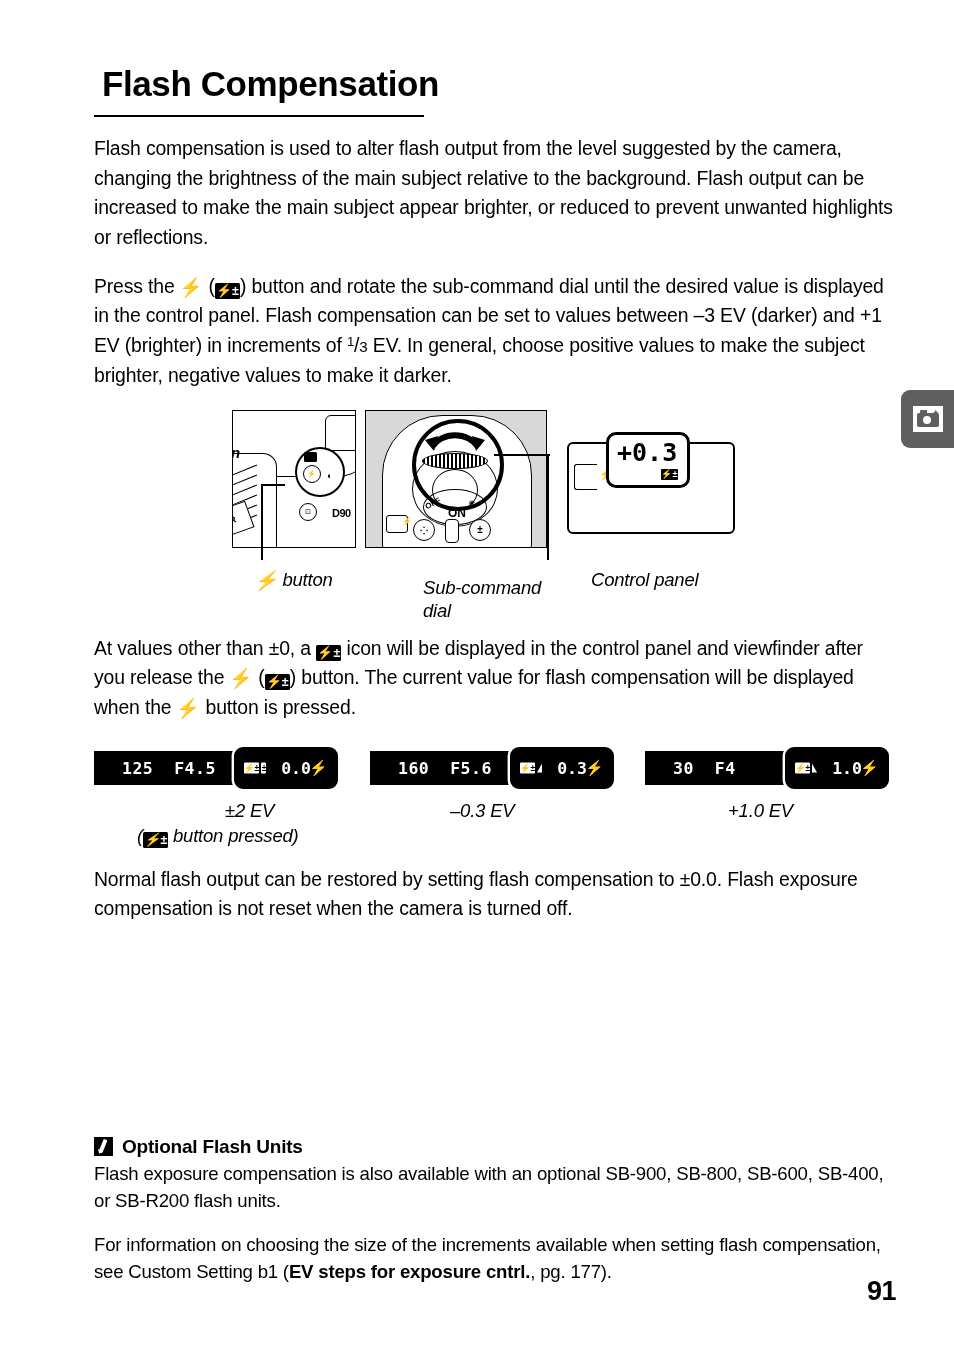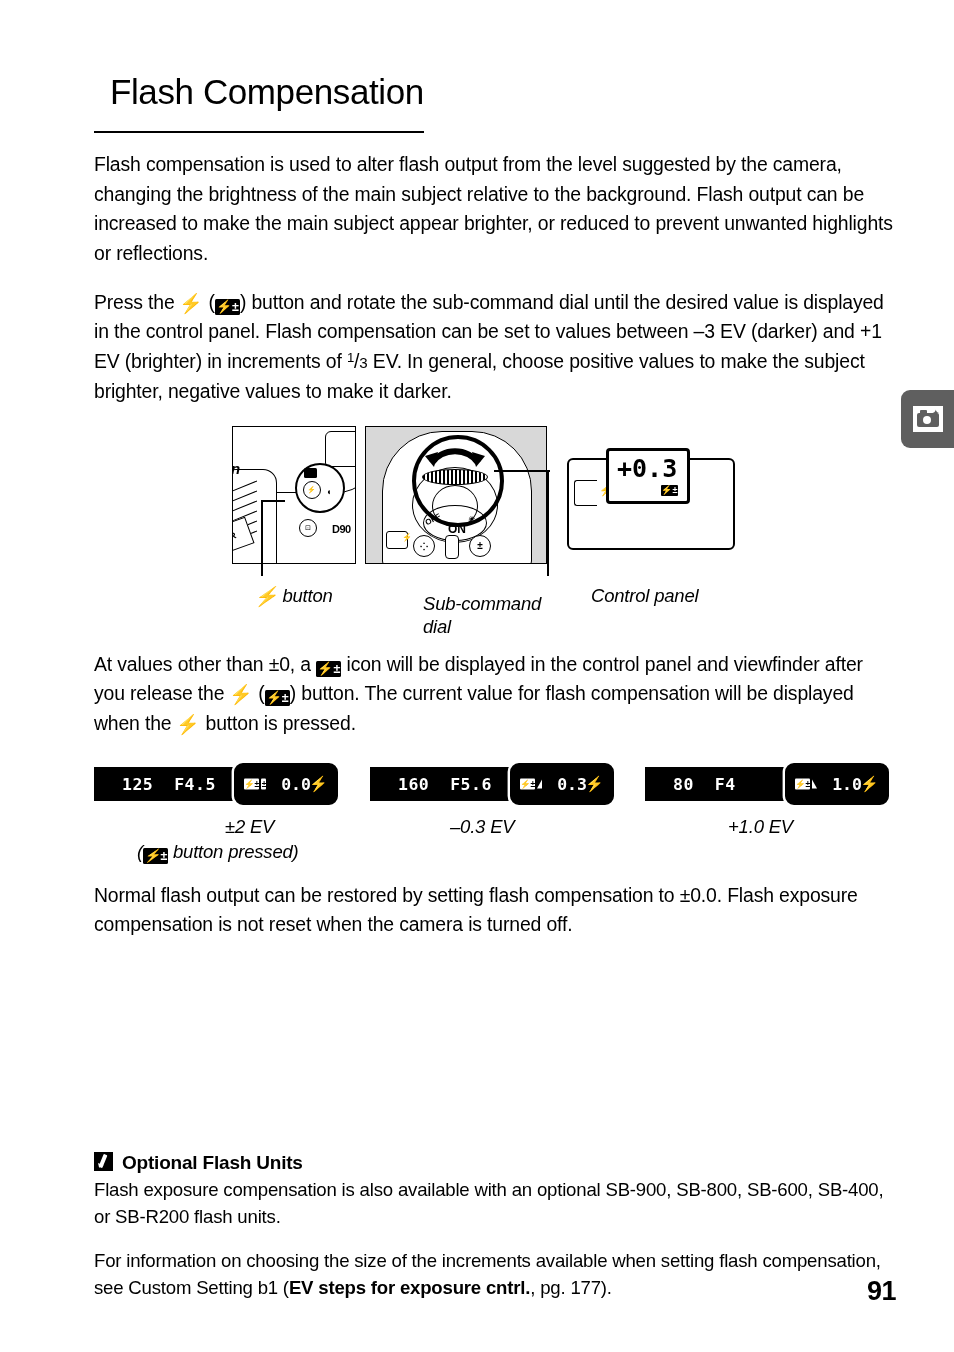--- a/index.html
+++ b/index.html
@@ -72,23 +72,23 @@
   
   .content {
     position: absolute;
     left: 94px;
     top: 0;
     width: 800px;
   }
 
   h1.title {
     font-size: 35px;
-    font-weight: normal;
+    font-weight: bold;
     letter-spacing: -0.4px;
-    margin: 16px;
+    margin: 8px;
     padding: 58px 0 6px 0;
     line-height: 1.0;
   }
   .title-rule {
     border-bottom: 2.2px solid #000;
     width: 330px;
     margin-bottom: 17px;
   }
 
   p.body {
@@ -254,21 +254,21 @@
   .flashsym { position:absolute; left: 36px; top: 106px; font-size: 8px; font-weight: bold;}
   .cp-small-box {
     position: absolute; left: 5px; top: 20px; width: 22px; height: 24px;
     border: 1.8px solid #000; border-radius: 3px 0 0 3px; border-right: none;
   }
   .cp-flash { position: absolute; left: 30px; top: 24px; font-size: 11px; font-weight: bold;}
 
   .callout-cp {
     position: absolute; left: 512px; top: 22px;
     width: 84px; height: 56px;
-    border: 3.4px solid #000; border-radius: 4px;
+    border: 3.4px solid #000; border-radius: 10px;
     background: #fff; z-index: 4;
     box-sizing: border-box;
   }
   .cp-value {
     position: absolute; left: 8px; top: 3px;
     font-family: "DejaVu Sans Mono", monospace;
     font-size: 25px; font-weight: bold; letter-spacing: 0px;
   }
   .cp-icon-sm {
     position: absolute; right: 9px; bottom: 5px;
@@ -370,21 +370,21 @@
   }
   .vfcap-1 { left: 131px; top: 0; text-align:center;}
   .vfcap-1b { left: 43px; top: 25px; }
   .vfcap-2 { left: 356px; top: 0; }
   .vfcap-3 { left: 634px; top: 0; }
 
   
   .notes { margin-top: 22px; }
   .note { margin-bottom: 16px; }
   .note-head {
-    display: flex; align-items: flex-start; gap: 9px; margin-bottom: 2px;
+    display: flex; align-items: center; gap: 9px; margin-bottom: 2px;
   }
   .pencil-icon {
     width: 19px; height: 19px; background: #000; position: relative;
     display: inline-block; flex: none;
   }
   .pencil-icon::before {
     content: ""; position: absolute;
     left: 7px; top: 2px; width: 4px; height: 14px;
     background: #fff;
     transform: rotate(22deg);
@@ -540,21 +540,21 @@
                 <span>±</span>
               </span>
             <span class="vf-tri-neg"></span>
           </div>
           <div class="vf-num">0.3</div>
           <div class="vf-bolt">⚡</div>
         </div>
       </div>
 
       <div class="vf vf-3">
-        <div class="vf-left"><span>80</span>&nbsp;&nbsp;<span>F4</span></div>
+        <div class="vf-left"><span>30</span>&nbsp;&nbsp;<span>F4</span></div>
         <div class="vf-callout">
           <div class="vf-ic-group">
             <span class="vf-ic">
                 <span>⚡</span>
                 <span>±</span>
               </span>
             <span class="vf-tri-pos"></span>
           </div>
           <div class="vf-num">1.0</div>
           <div class="vf-bolt">⚡</div>

